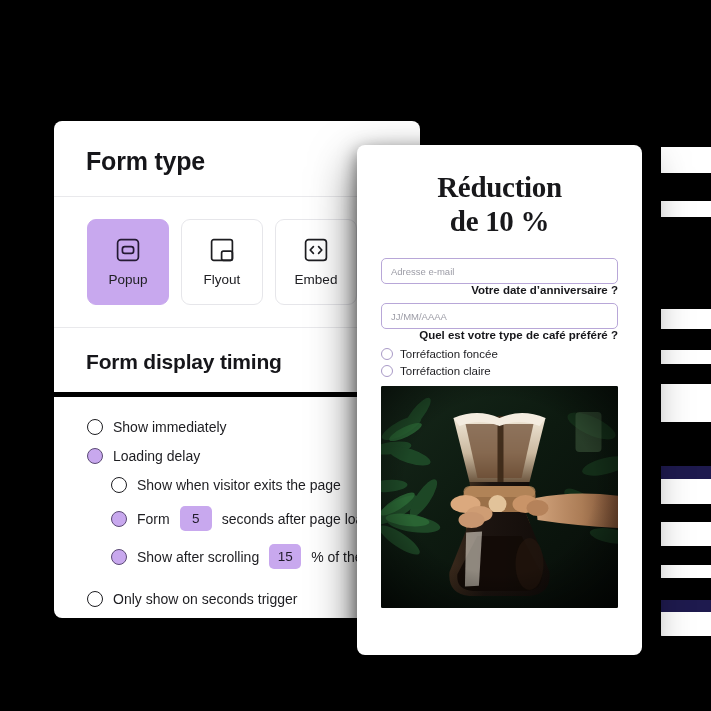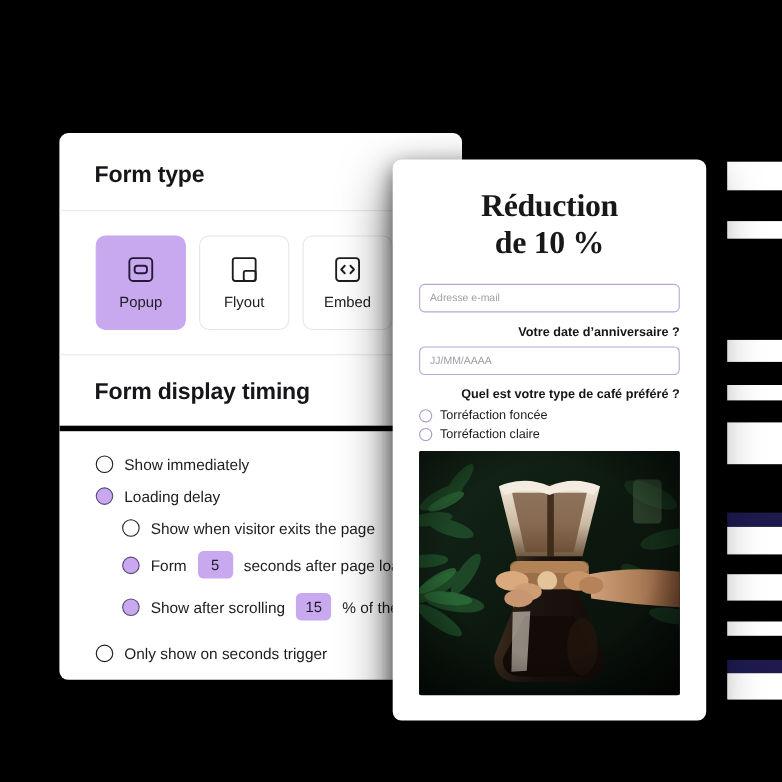--- a/index.html
+++ b/index.html
@@ -63,21 +63,21 @@
     box-shadow:
       0 18px 40px rgba(0,0,0,0.55),
       0 4px 14px rgba(0,0,0,0.45);
   }
 
   .section-head {
     padding: 26px 32px 20px 32px;
     border-bottom: 1px solid #e9e9ec;
   }
   .section-head h2 {
-    font-size: 21px;
+    font-size: 25px;
     font-weight: 700;
     color: #16161a;
     letter-spacing: -0.2px;
   }
 
   .type-row {
     display: flex;
     gap: 12px;
     padding: 22px 0 22px 33px;
   }
@@ -191,21 +191,20 @@
     width: 100%;
     height: 26px;
     border: 1px solid #b8a7d8;
     border-radius: 5px;
     background: #ffffff;
     display: flex;
     align-items: center;
     padding: 0 9px;
     font-size: 9.5px;
     color: #9c9ca6;
-    margin-bottom: 12px;
     cursor: text;
   }
 
   .q-label {
     font-size: 11.5px;
     font-weight: 700;
     color: #16161a;
     margin-bottom: 7px;
     text-align: right;
   }

